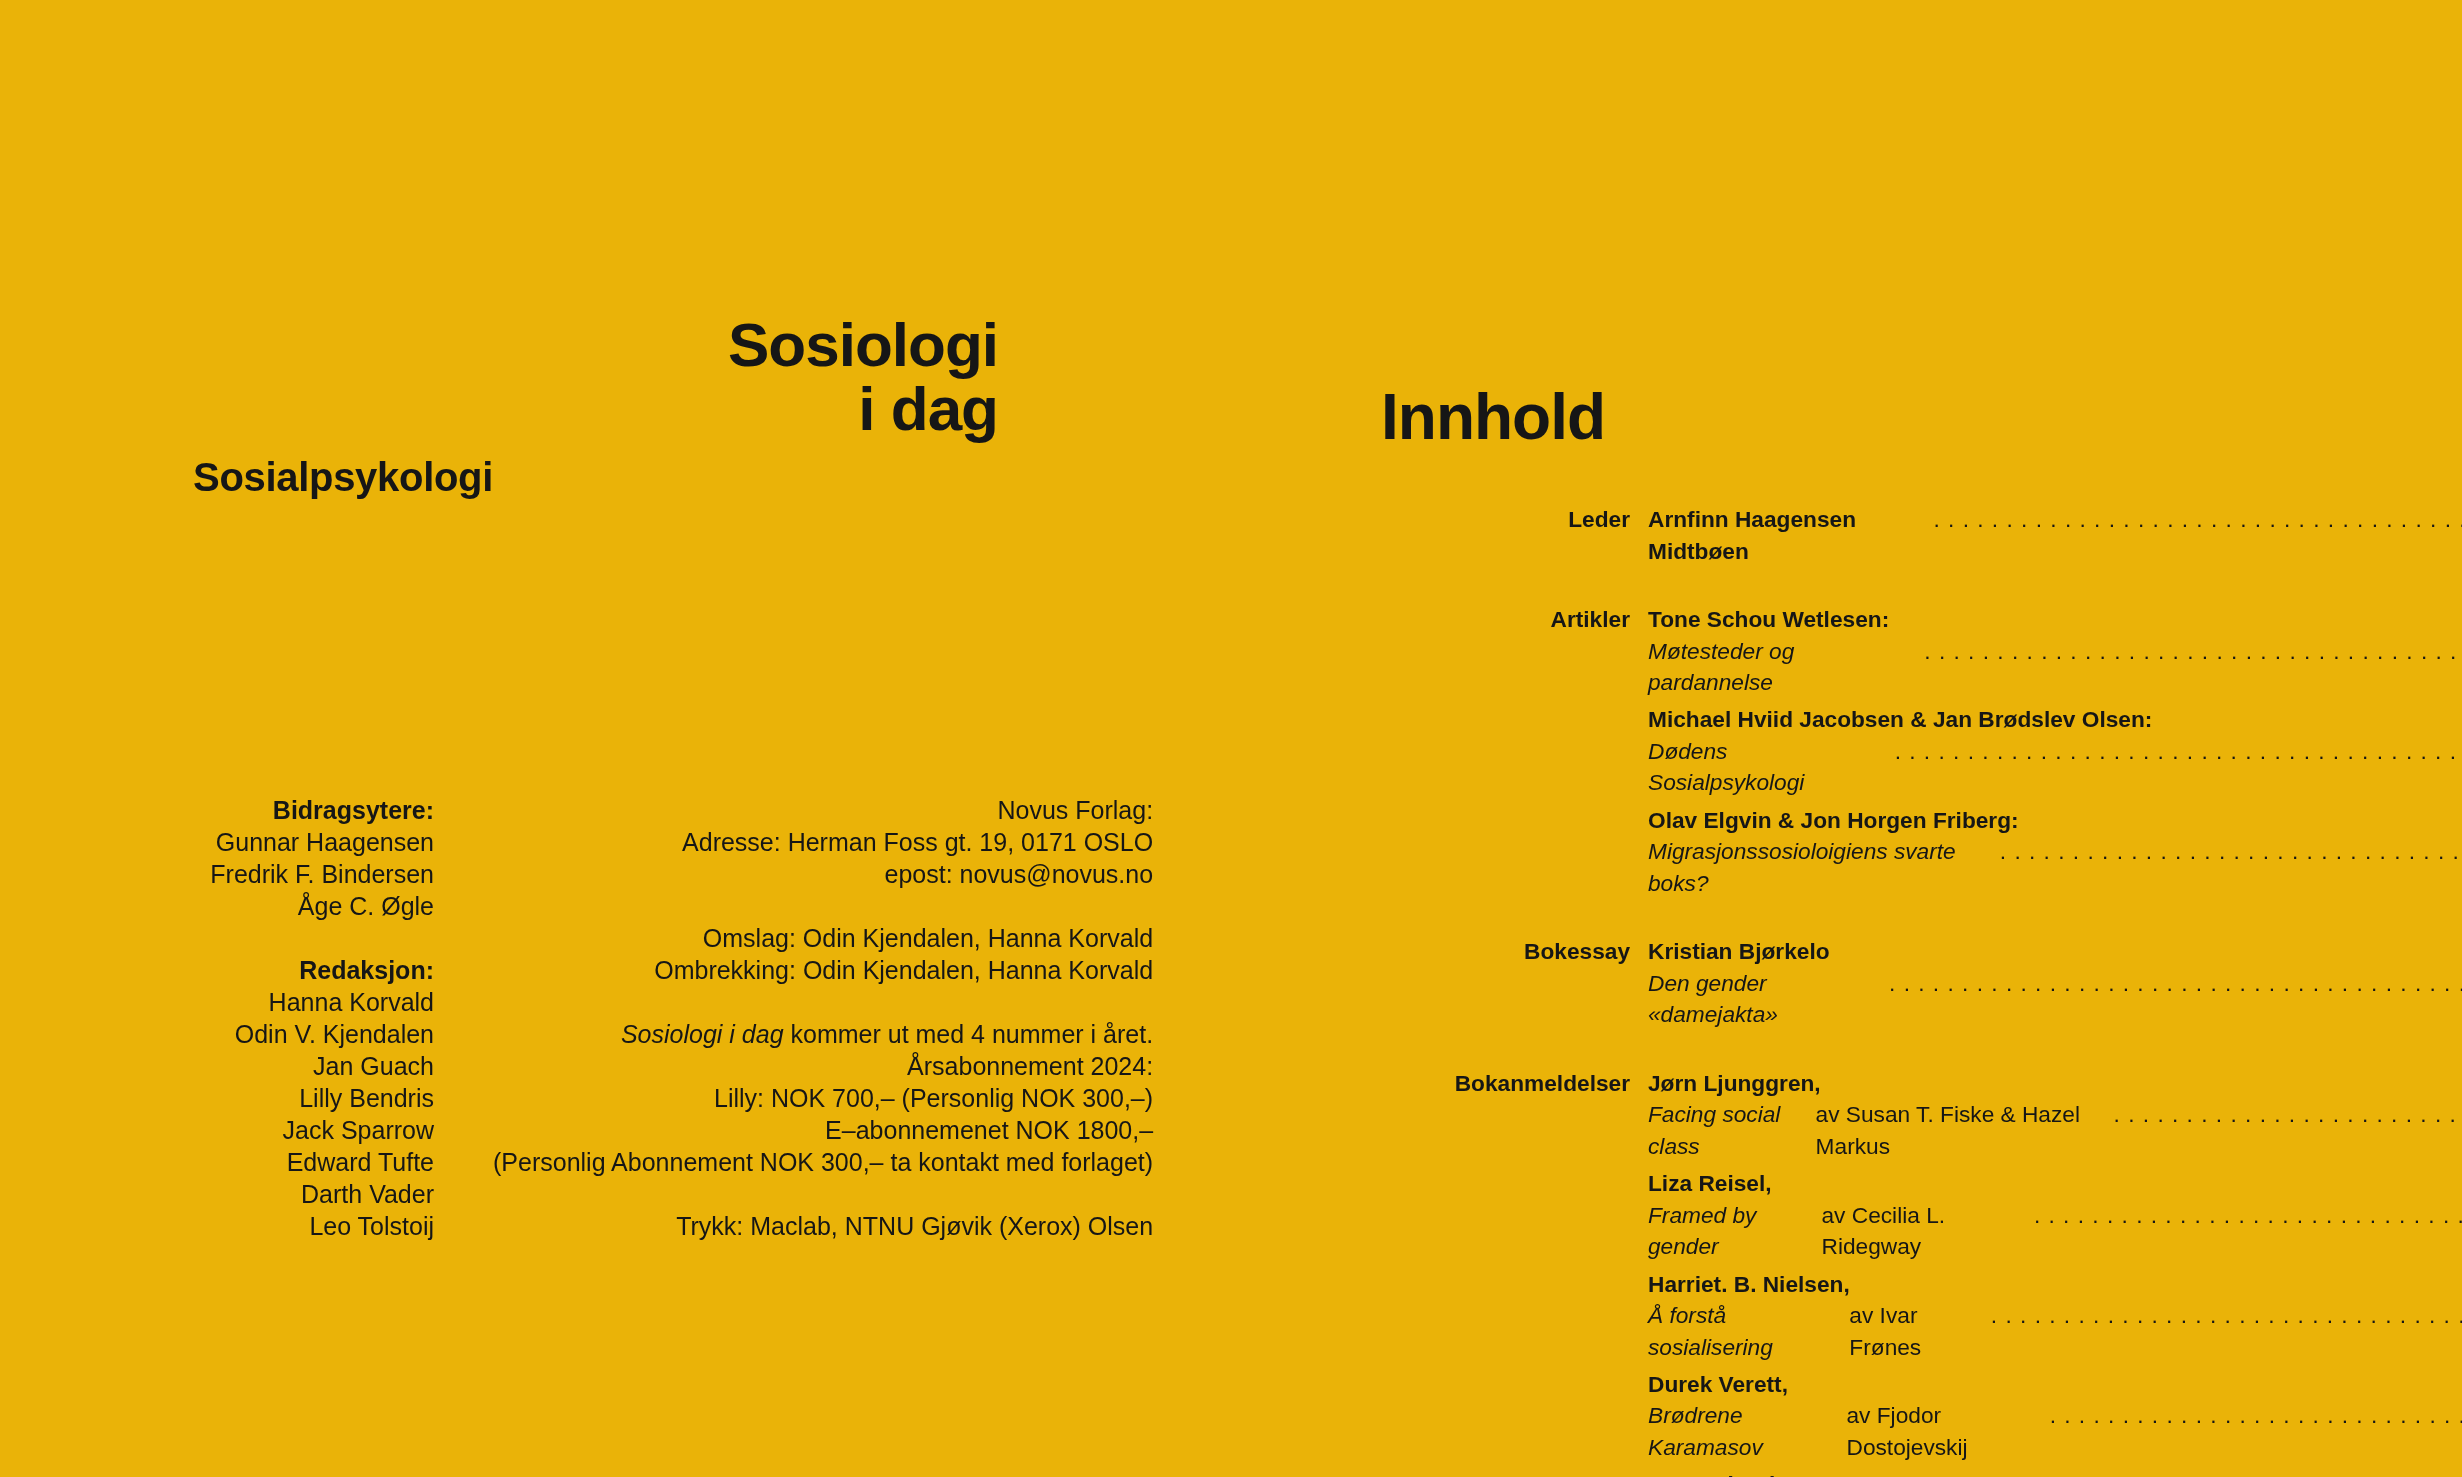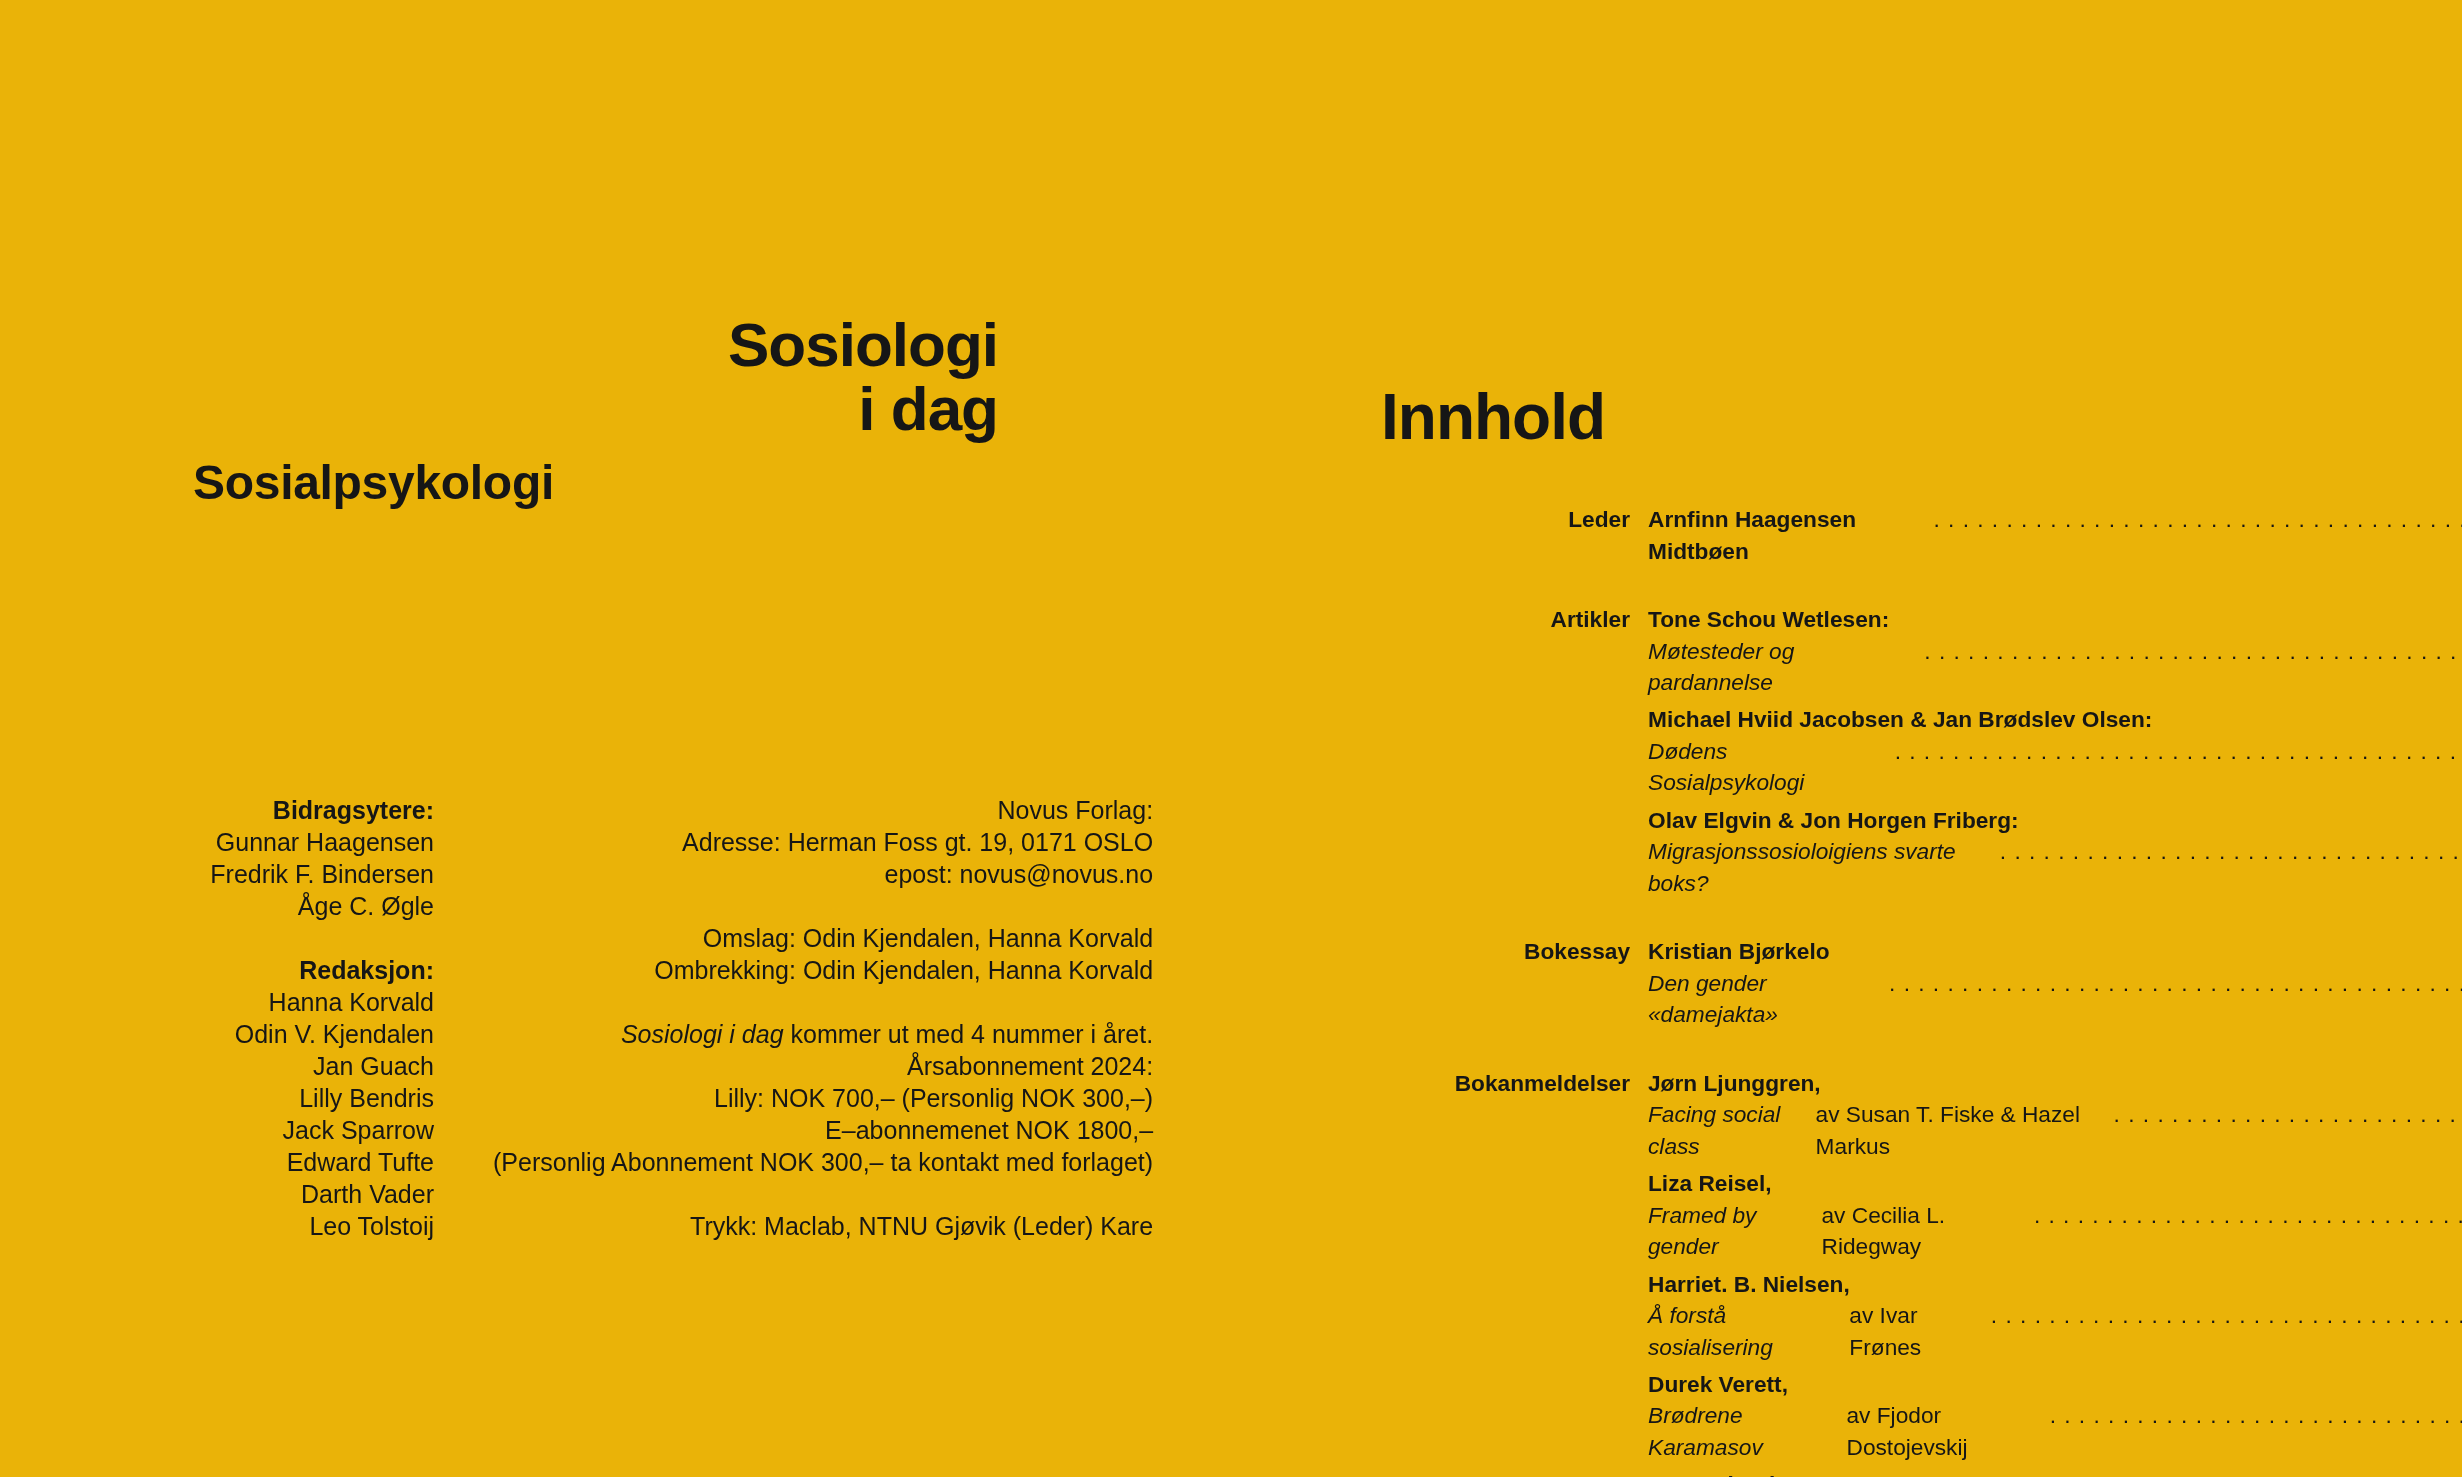--- a/index.html
+++ b/index.html
@@ -22,21 +22,21 @@
     text-align: right;
     font-size: 62px;
     line-height: 64px;
     font-weight: 800;
     letter-spacing: -1px;
   }
   .issue-theme {
     position: absolute;
     left: 193px;
     top: 455px;
-    font-size: 48px;
+    font-size: 40px;
     font-weight: 600;
     letter-spacing: -0.3px;
   }
   .colophon {
     position: absolute;
     left: 193px;
     top: 794px;
     width: 926px;
     display: grid;
     grid-template-columns: 241px 1fr;
@@ -144,21 +144,21 @@
     <div class="c-left">Jack Sparrow</div>
     <div class="c-right">E–abonnemenet NOK 1800,–</div>
 
     <div class="c-left">Edward Tufte</div>
     <div class="c-right">(Personlig Abonnement NOK 300,– ta kontakt med forlaget)</div>
 
     <div class="c-left">Darth Vader</div>
     <div class="c-right"></div>
 
     <div class="c-left">Leo Tolstoij</div>
-    <div class="c-right">Trykk: Maclab, NTNU Gjøvik (Leder) Kare</div>
+    <div class="c-right">Trykk: Maclab, NTNU Gjøvik (Xerox) Olsen</div>
   </div>
 
   <div class="toc-title">Innhold</div>
 
   <div class="toc">
 
     <div class="toc-section">
       <div class="toc-label">Leder</div>
       <div class="toc-entries">
         <div class="toc-entry">

